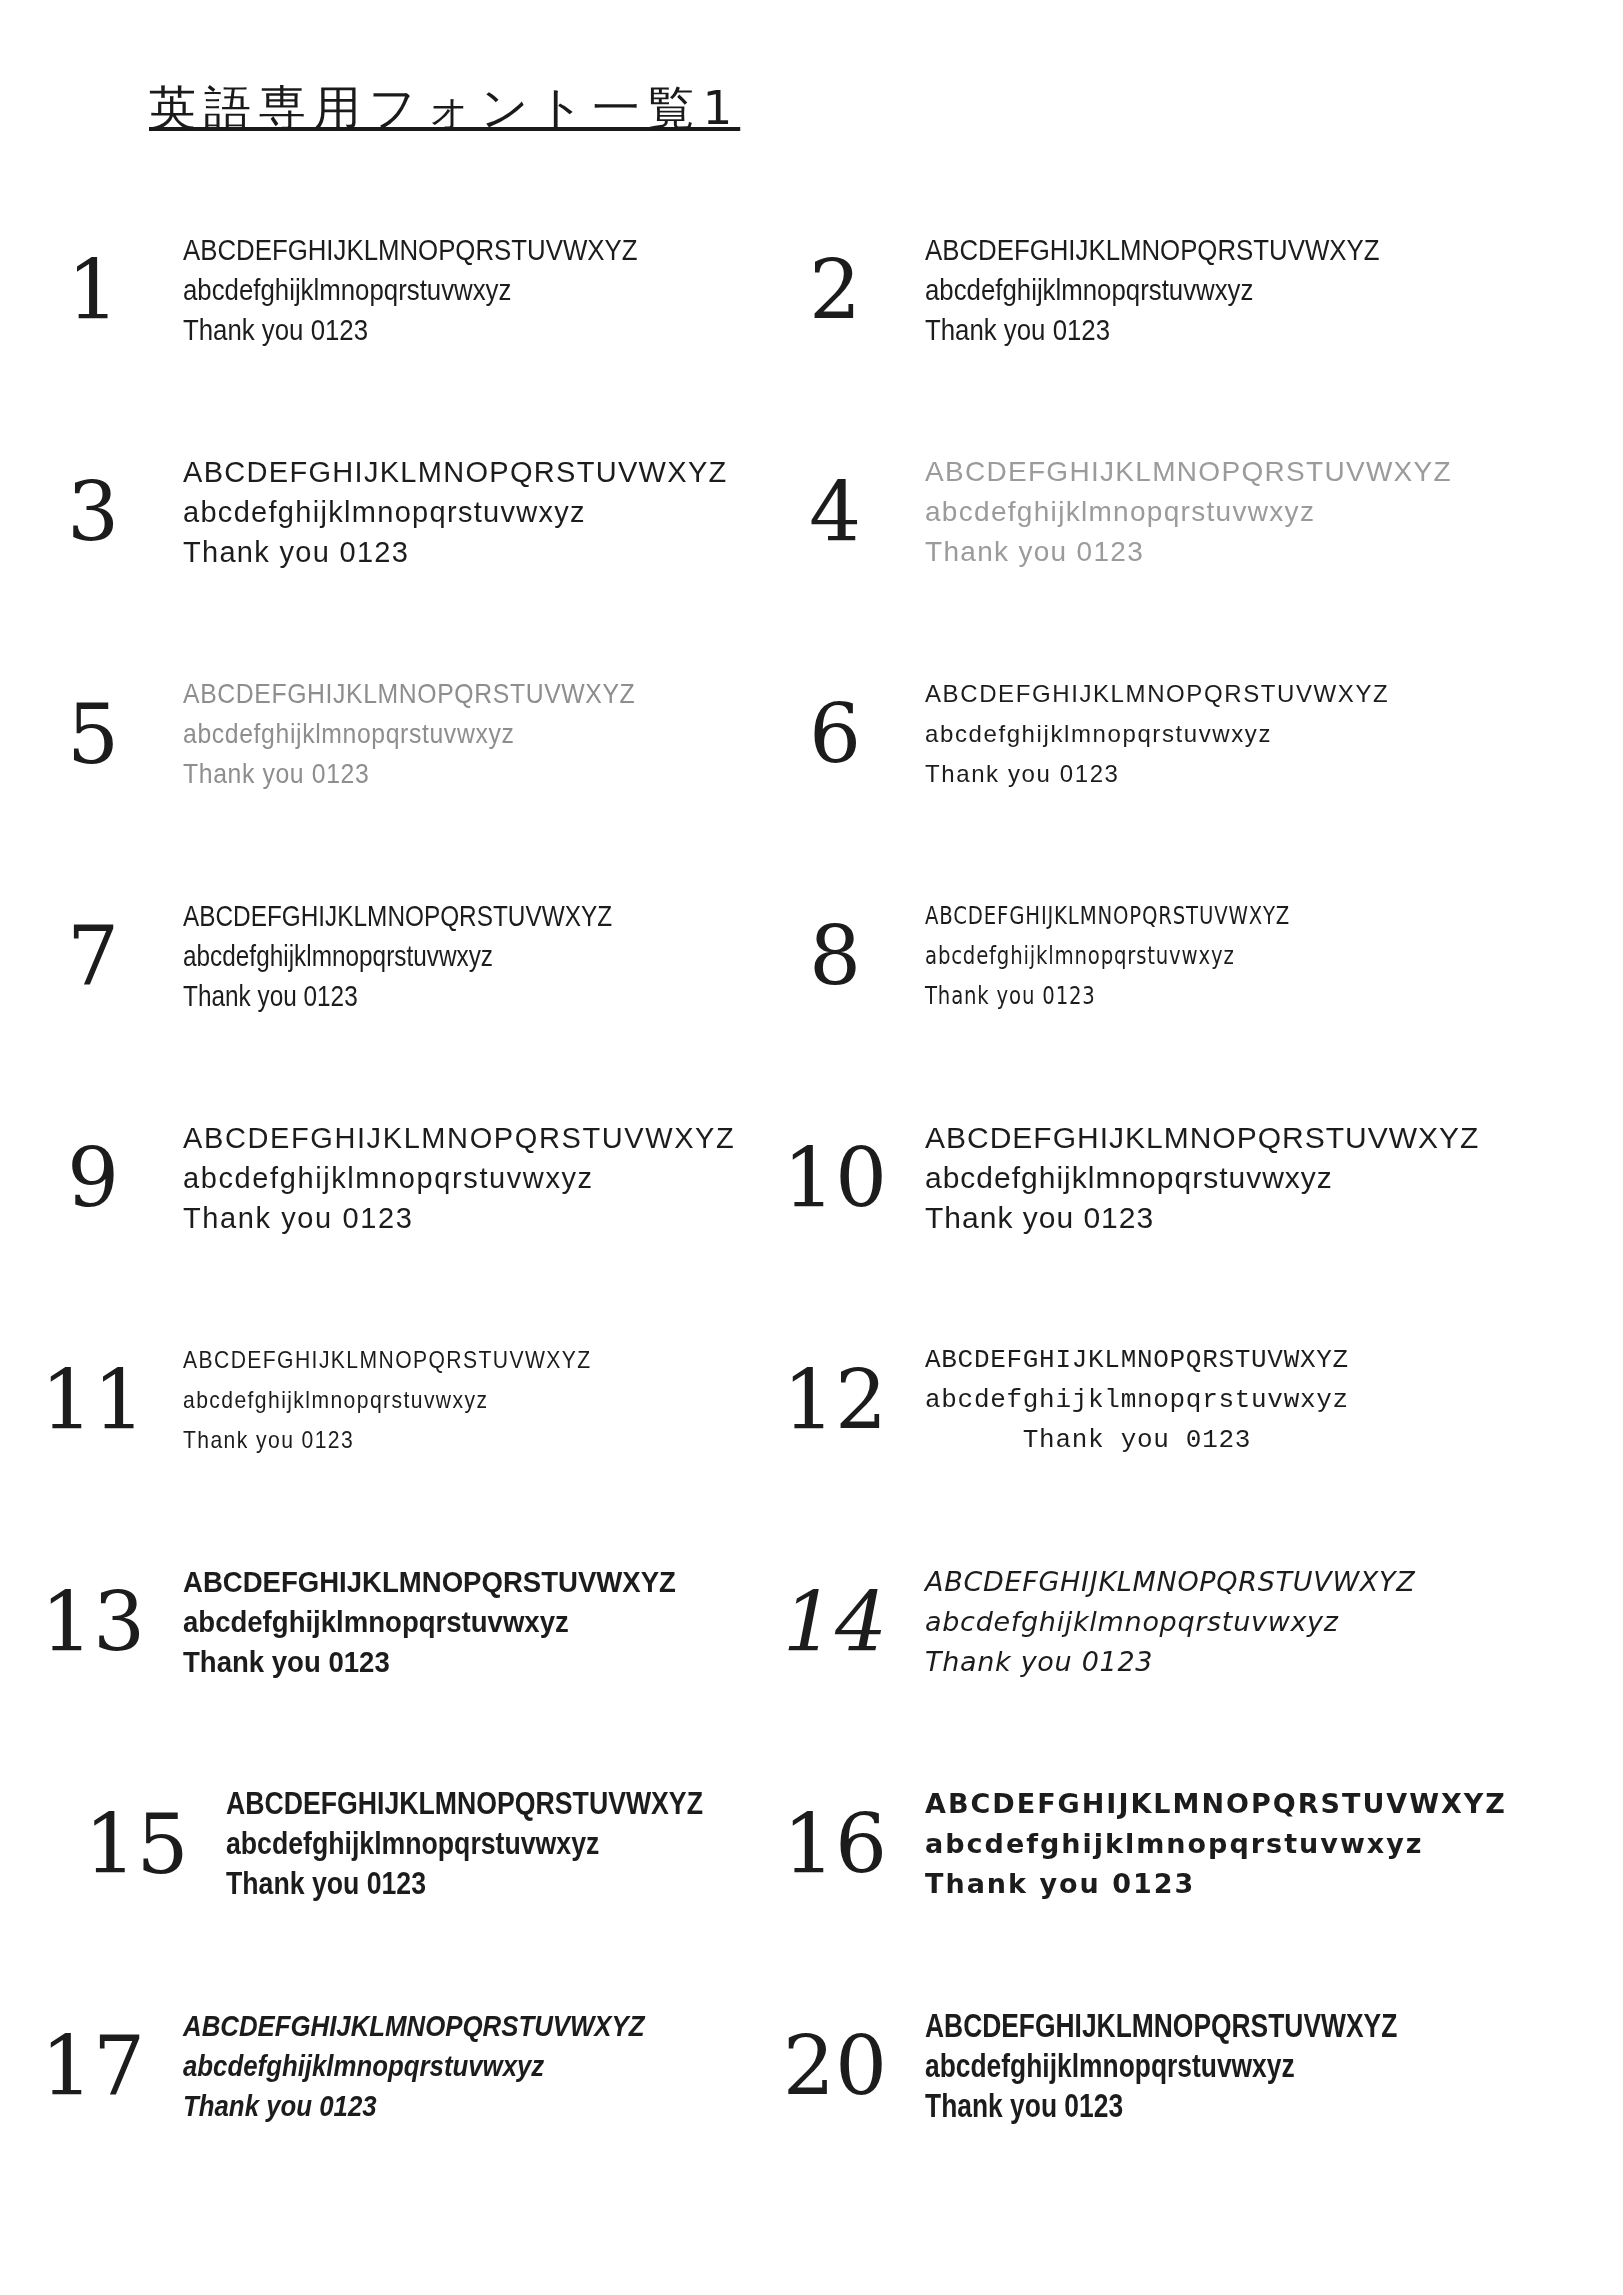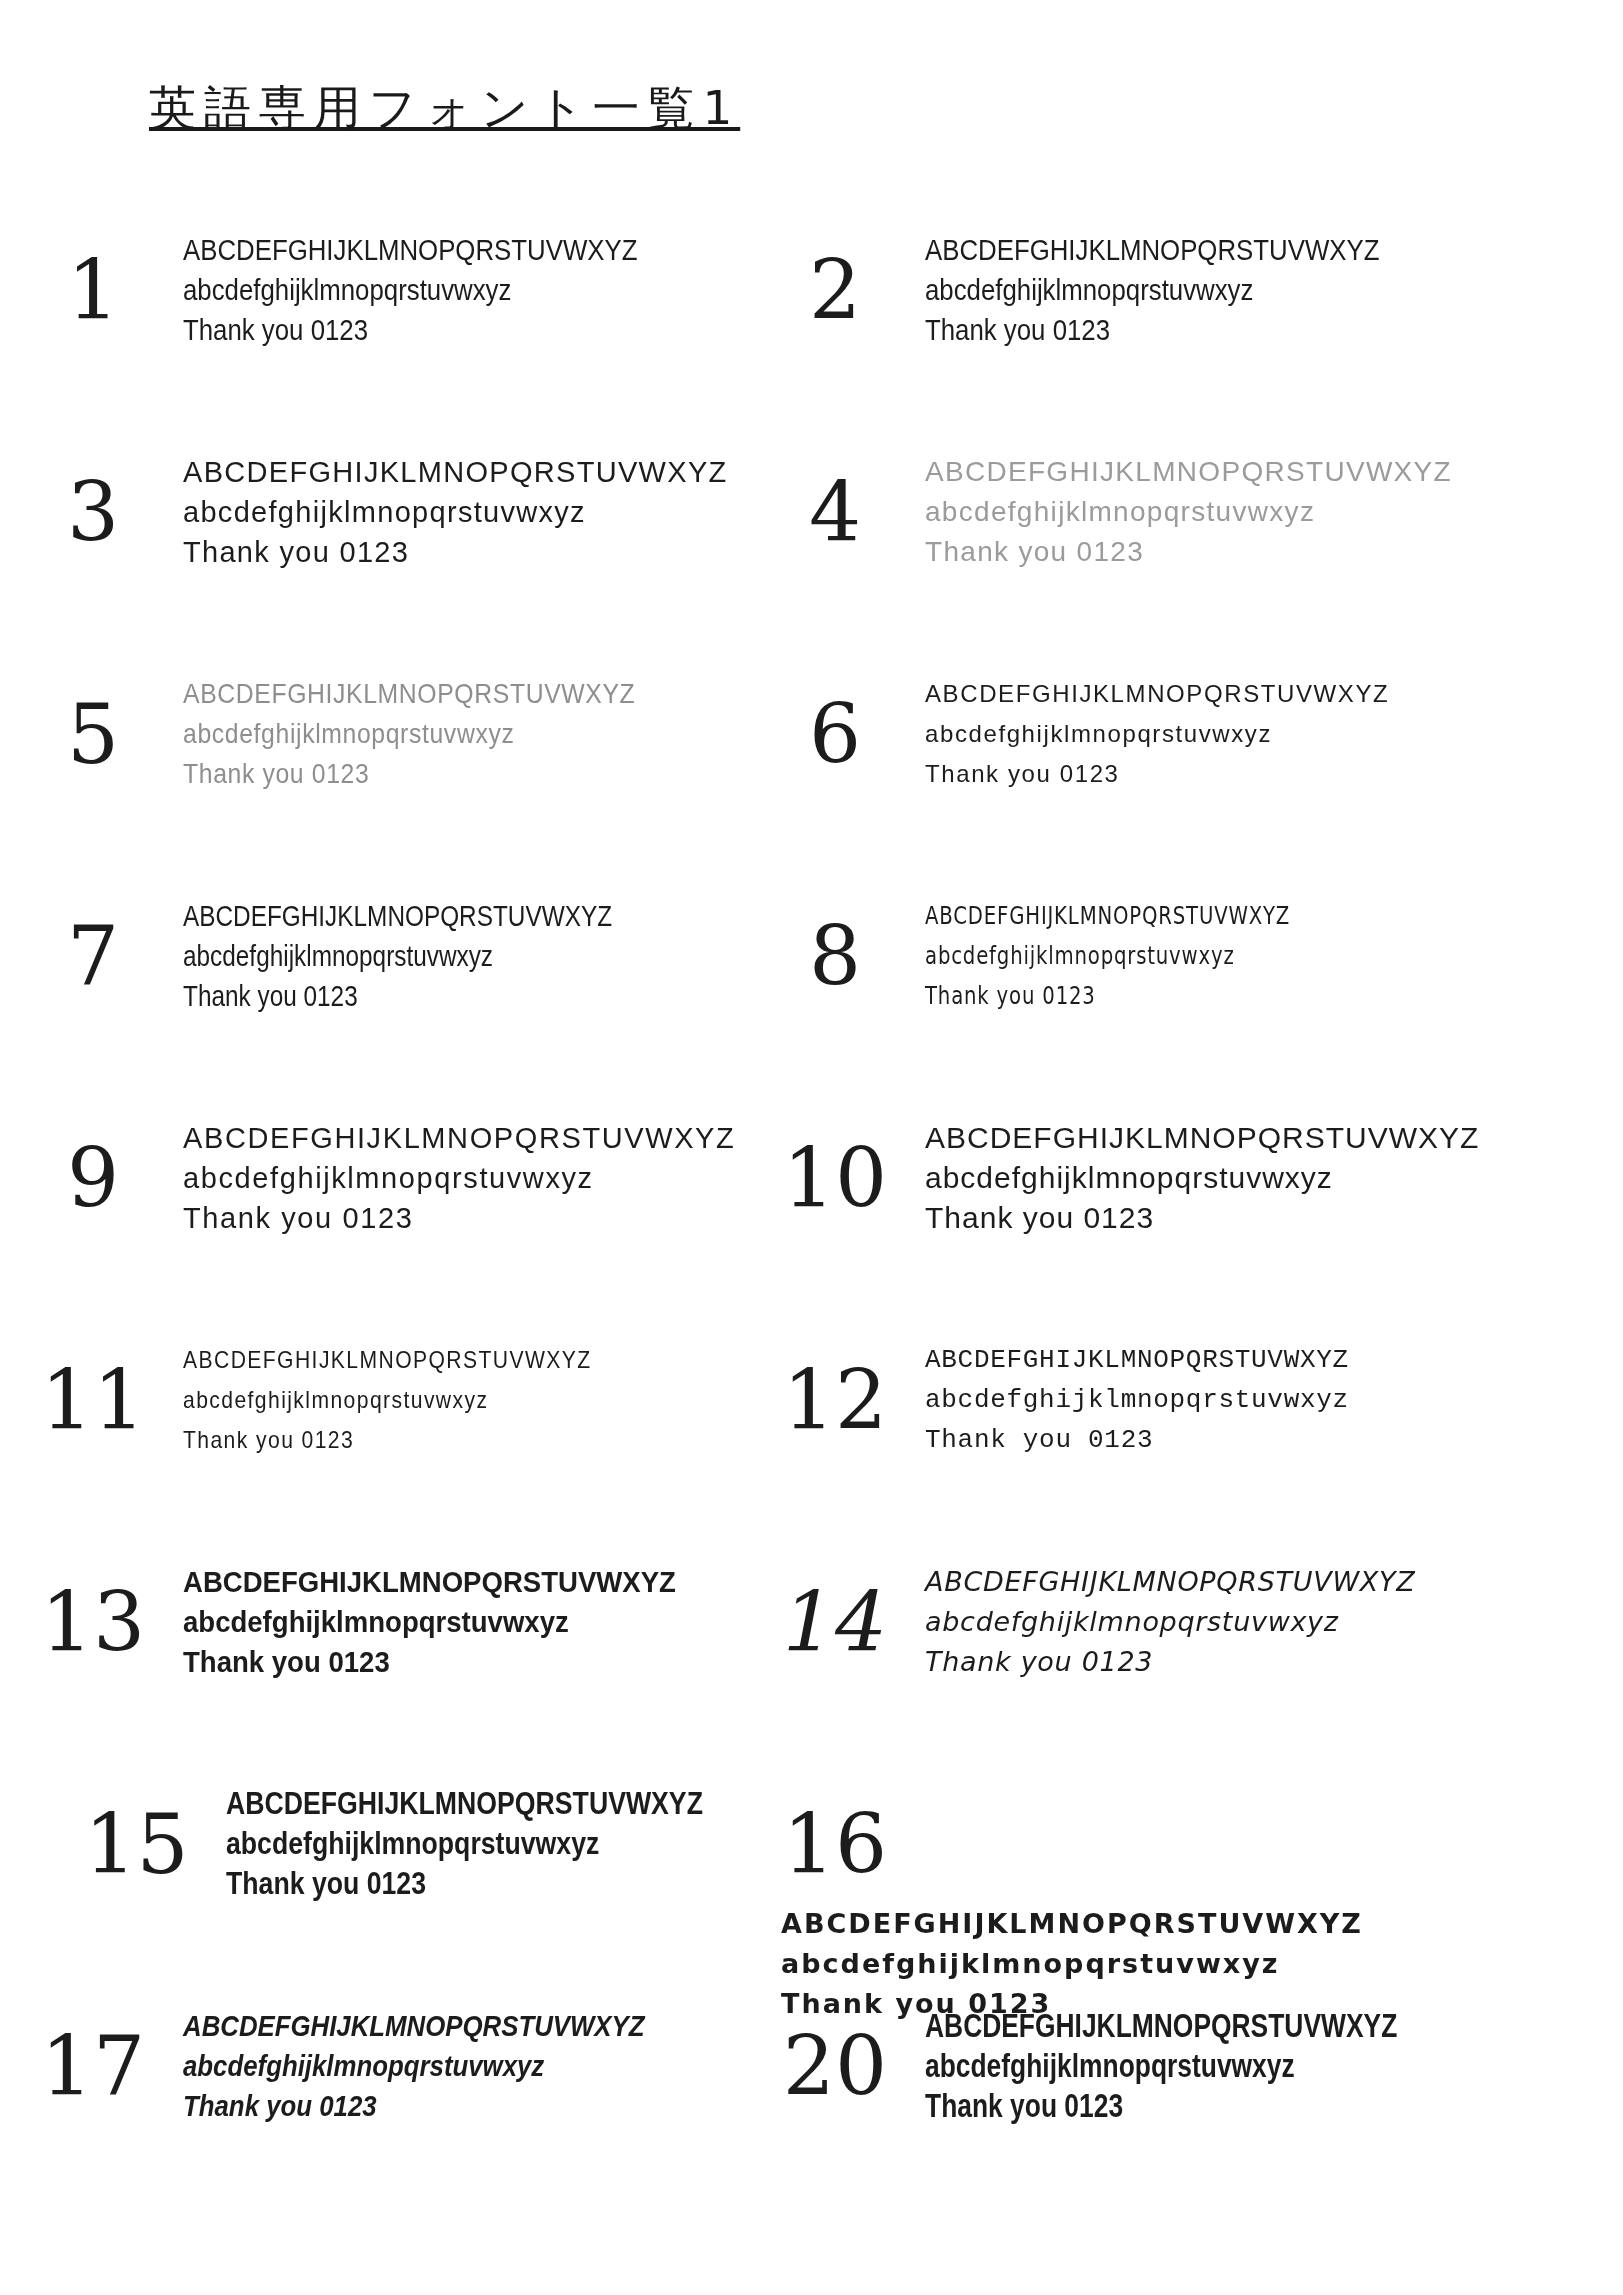--- a/index.html
+++ b/index.html
@@ -158,21 +158,21 @@
     </div>
   </div>
     <div class="sample f11" style="color: rgb(28, 28, 28);">
     <div class="num">11</div>
     <div class="lines">
       <span class="line upper">ABCDEFGHIJKLMNOPQRSTUVWXYZ</span>
       <span class="line lower">abcdefghijklmnopqrstuvwxyz</span>
       <span class="line phrase">Thank you 0123</span>
     </div>
   </div>
-    <div class="sample f12" style="color: rgb(28, 28, 28);">
+    <div class="sample f12" style="color: rgb(28, 28, 28); text-align: center;">
     <div class="num">12</div>
     <div class="lines">
       <span class="line upper">ABCDEFGHIJKLMNOPQRSTUVWXYZ</span>
       <span class="line lower">abcdefghijklmnopqrstuvwxyz</span>
       <span class="line phrase">Thank you 0123</span>
     </div>
   </div>
     <div class="sample f13" style="color: rgb(28, 28, 28);">
     <div class="num">13</div>
     <div class="lines">
@@ -190,21 +190,21 @@
     </div>
   </div>
     <div class="sample f15" style="color: rgb(28, 28, 28); justify-content: flex-end;">
     <div class="num">15</div>
     <div class="lines">
       <span class="line upper">ABCDEFGHIJKLMNOPQRSTUVWXYZ</span>
       <span class="line lower">abcdefghijklmnopqrstuvwxyz</span>
       <span class="line phrase">Thank you 0123</span>
     </div>
   </div>
-    <div class="sample f16" style="color: rgb(28, 28, 28); flex-direction: column;">
+    <div class="sample f16" style="color: rgb(28, 28, 28);">
     <div class="num">16</div>
     <div class="lines">
       <span class="line upper">ABCDEFGHIJKLMNOPQRSTUVWXYZ</span>
       <span class="line lower">abcdefghijklmnopqrstuvwxyz</span>
       <span class="line phrase">Thank you 0123</span>
     </div>
   </div>
     <div class="sample f17" style="color: rgb(28, 28, 28);">
     <div class="num">17</div>
     <div class="lines">

